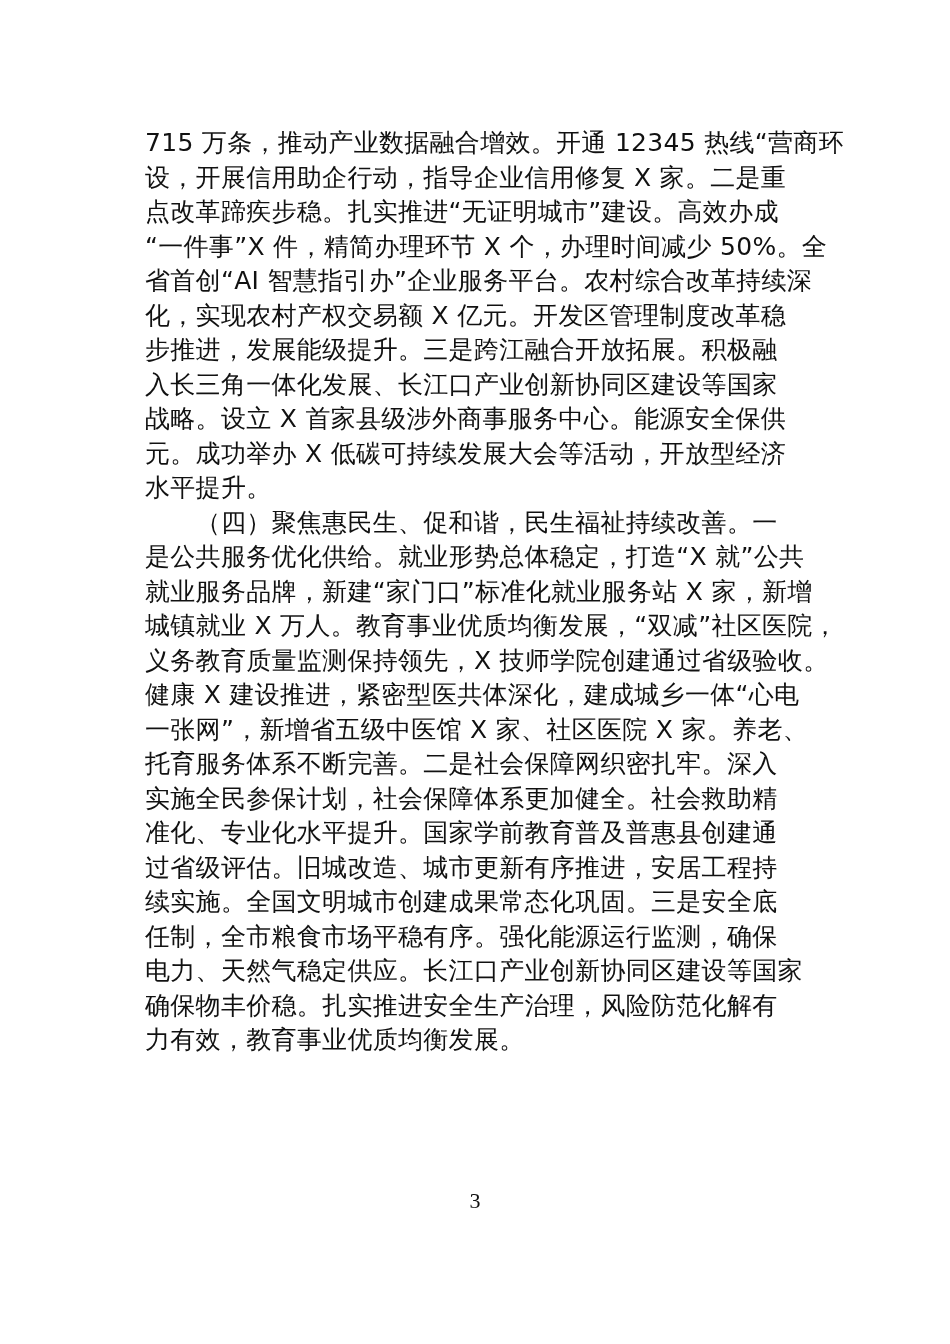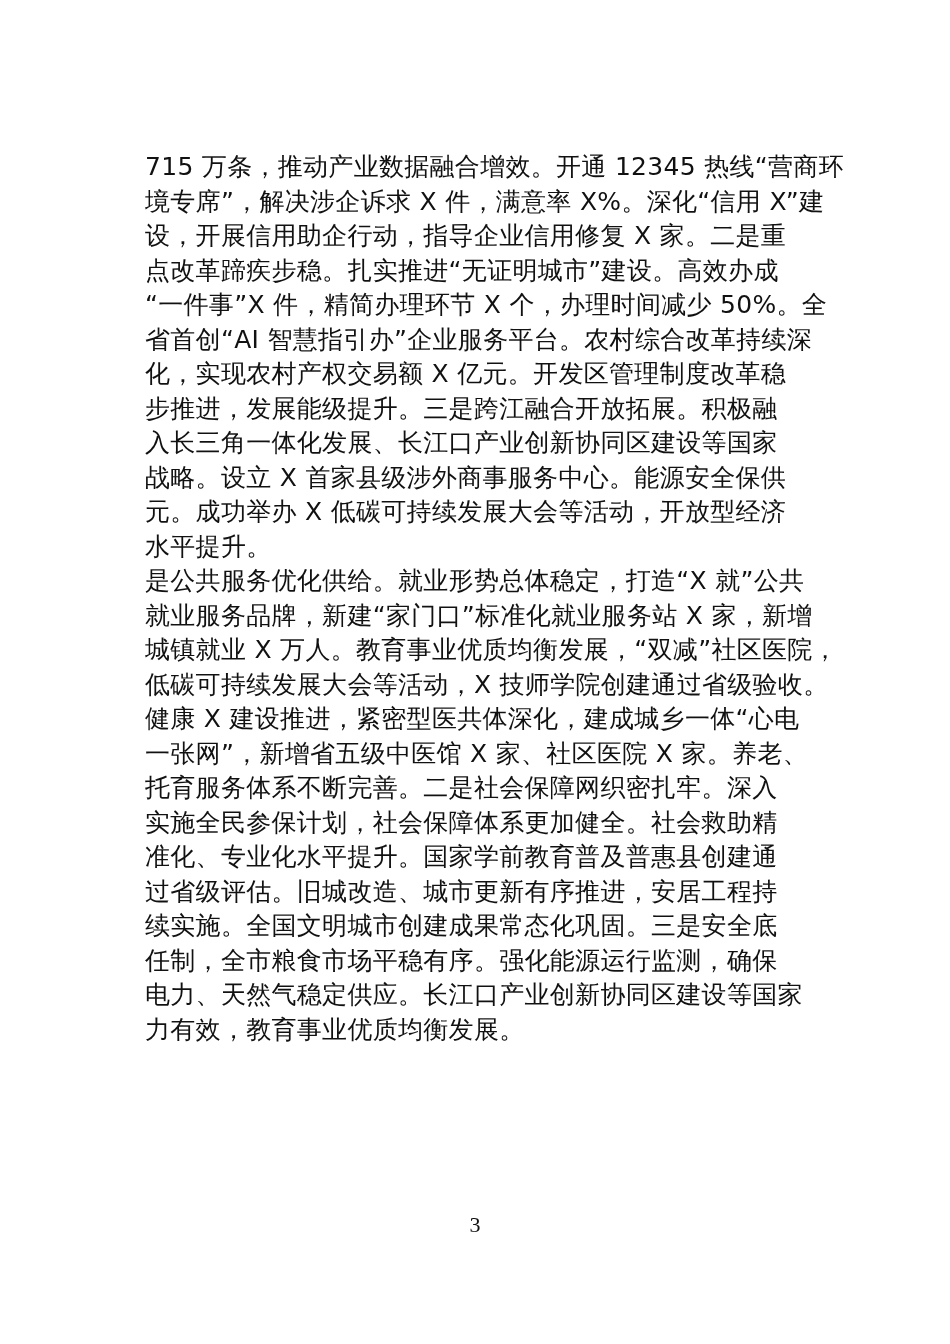--- a/index.html
+++ b/index.html
@@ -1,58 +1,59 @@
 <!DOCTYPE html>
 <html><head>
 <meta charset="utf-8">
 <style>
   html, body { margin: 0; padding: 0; background: #ffffff; }
   body { width: 950px; height: 1344px; position: relative; overflow: hidden; }
   .page {
-    position: absolute; left: 0; top: 0; width: 950px; height: 1048px; background: #ffffff; margin-top: 24px;
+    position: absolute; left: 0; top: 0; width: 950px; height: 1048px; background: #ffffff;
   }
   .body-text {
     position: absolute; left: 145px; top: 126px; width: 680px;
     font-family: "DejaVu Sans", "Liberation Serif", sans-serif;
     font-size: 25px; color: #111111;
   }
   .line {
     height: 34.5px; line-height: 34.5px; white-space: nowrap; letter-spacing: 0.3px;
   }
   .page-number {
     position: absolute; left: 0; width: 950px; top: 1188px; text-align: center;
     font-family: "Liberation Serif", "DejaVu Serif", serif; font-size: 22px; color: #111111;
   }
 </style>
 </head>
 <body>
 
 <div class="page">
   <div class="body-text">
     <div class="line">715 万条，推动产业数据融合增效。开通 12345 热线“营商环</div>
-    <div class="line">境专席”，解决涉企诉求 X 件，满意率 X%。深化“信用 X”建</div>
     <div class="line">设，开展信用助企行动，指导企业信用修复 X 家。二是重</div>
     <div class="line">点改革蹄疾步稳。扎实推进“无证明城市”建设。高效办成</div>
     <div class="line">“一件事”X 件，精简办理环节 X 个，办理时间减少 50%。全</div>
     <div class="line">省首创“AI 智慧指引办”企业服务平台。农村综合改革持续深</div>
     <div class="line">化，实现农村产权交易额 X 亿元。开发区管理制度改革稳</div>
     <div class="line">步推进，发展能级提升。三是跨江融合开放拓展。积极融</div>
     <div class="line">入长三角一体化发展、长江口产业创新协同区建设等国家</div>
     <div class="line">战略。设立 X 首家县级涉外商事服务中心。能源安全保供</div>
     <div class="line">元。成功举办 X 低碳可持续发展大会等活动，开放型经济</div>
     <div class="line">水平提升。</div>
+    <div class="line">　　（四）聚焦惠民生、促和谐，民生福祉持续改善。一</div>
     <div class="line">是公共服务优化供给。就业形势总体稳定，打造“X 就”公共</div>
     <div class="line">就业服务品牌，新建“家门口”标准化就业服务站 X 家，新增</div>
     <div class="line">城镇就业 X 万人。教育事业优质均衡发展，“双减”社区医院，</div>
-    <div class="line">低碳可持续发展大会等活动，X 技师学院创建通过省级验收。</div>
+    <div class="line">义务教育质量监测保持领先，X 技师学院创建通过省级验收。</div>
     <div class="line">健康 X 建设推进，紧密型医共体深化，建成城乡一体“心电</div>
     <div class="line">一张网”，新增省五级中医馆 X 家、社区医院 X 家。养老、</div>
     <div class="line">托育服务体系不断完善。二是社会保障网织密扎牢。深入</div>
     <div class="line">实施全民参保计划，社会保障体系更加健全。社会救助精</div>
     <div class="line">准化、专业化水平提升。国家学前教育普及普惠县创建通</div>
     <div class="line">过省级评估。旧城改造、城市更新有序推进，安居工程持</div>
     <div class="line">续实施。全国文明城市创建成果常态化巩固。三是安全底</div>
     <div class="line">任制，全市粮食市场平稳有序。强化能源运行监测，确保</div>
     <div class="line">电力、天然气稳定供应。长江口产业创新协同区建设等国家</div>
+    <div class="line">确保物丰价稳。扎实推进安全生产治理，风险防范化解有</div>
     <div class="line">力有效，教育事业优质均衡发展。</div>
   </div>
   <div class="page-number">3</div>
 </div>
 
 </body></html>

